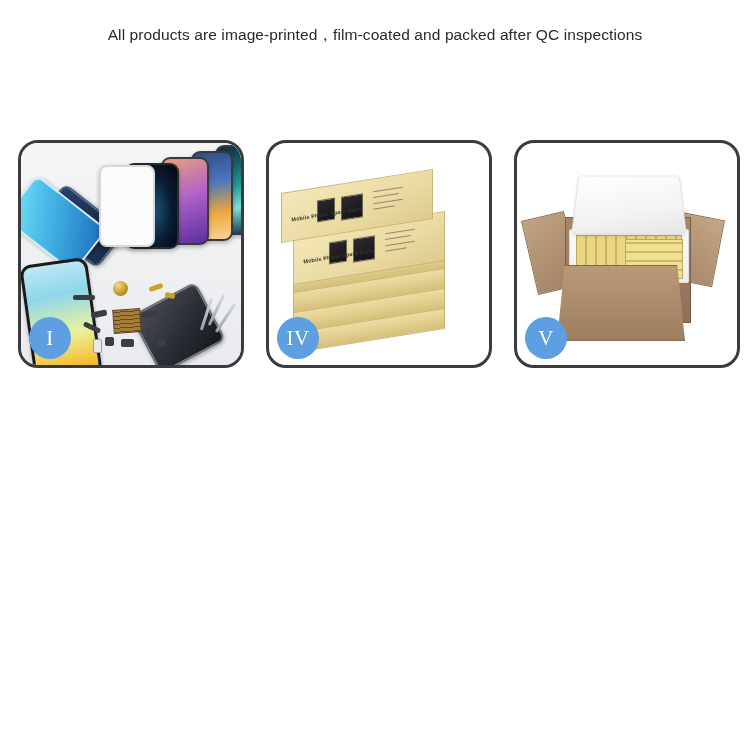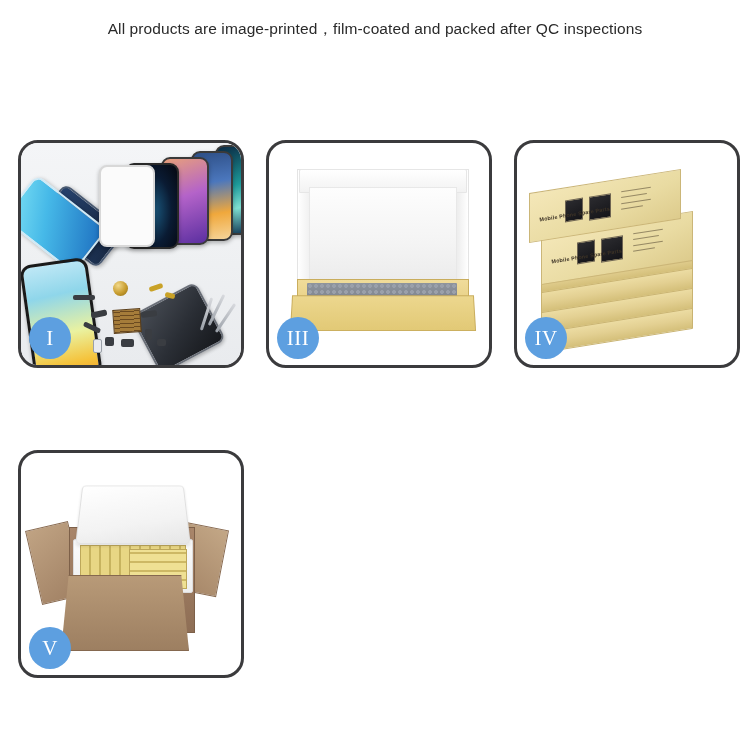--- a/index.html
+++ b/index.html
@@ -34,21 +34,21 @@
     padding-top: 40px;
     font-family: "Liberation Sans", sans-serif;
     font-size: 35px;
     font-weight: 700;
     letter-spacing: 1.4px;
     color: #1a1a1a;
     line-height: 1.2;
     white-space: nowrap;
   }
   .page-subtitle {
-    margin: 8px;
+    margin: 14px;
     padding-top: 11px;
     font-family: "Liberation Sans", sans-serif;
     font-size: 15.5px;
     font-weight: 400;
     color: #2a2a2a;
     letter-spacing: 0.1px;
     white-space: nowrap;
   }
 
   
@@ -465,32 +465,20 @@
         <div class="tools">
           <div class="tool-bar" style="left:8px;  top:4px;  transform:rotate(18deg);"></div>
           <div class="tool-bar" style="left:18px; top:0px;  transform:rotate(26deg);"></div>
           <div class="tool-bar" style="left:27px; top:8px;  transform:rotate(34deg);"></div>
         </div>
       </div>
       <div class="badge">I</div>
     </div>
 
 
-    <div class="panel">
-      <div class="panel-art">
-        <div class="box3-side-l"></div>
-        <div class="box3-side-r"></div>
-        <div class="box3-lid"></div>
-        <div class="box3-lid-face"></div>
-        <div class="box3-tray"></div>
-        <div class="box3-foam"></div>
-        <div class="box3-tray-front"></div>
-      </div>
-      <div class="badge">III</div>
-    </div>
 
     <div class="panel">
       <div class="panel-art">
         <div class="stack">
           <div class="sbox" style="left:12px; top:148px;"></div>
           <div class="sbox" style="left:12px; top:128px;"></div>
           <div class="sbox" style="left:12px; top:108px;"></div>
           <div class="sbox" style="left:12px; top:88px;"></div>
           <div class="sbox" style="left:12px; top:68px;"></div>
 

